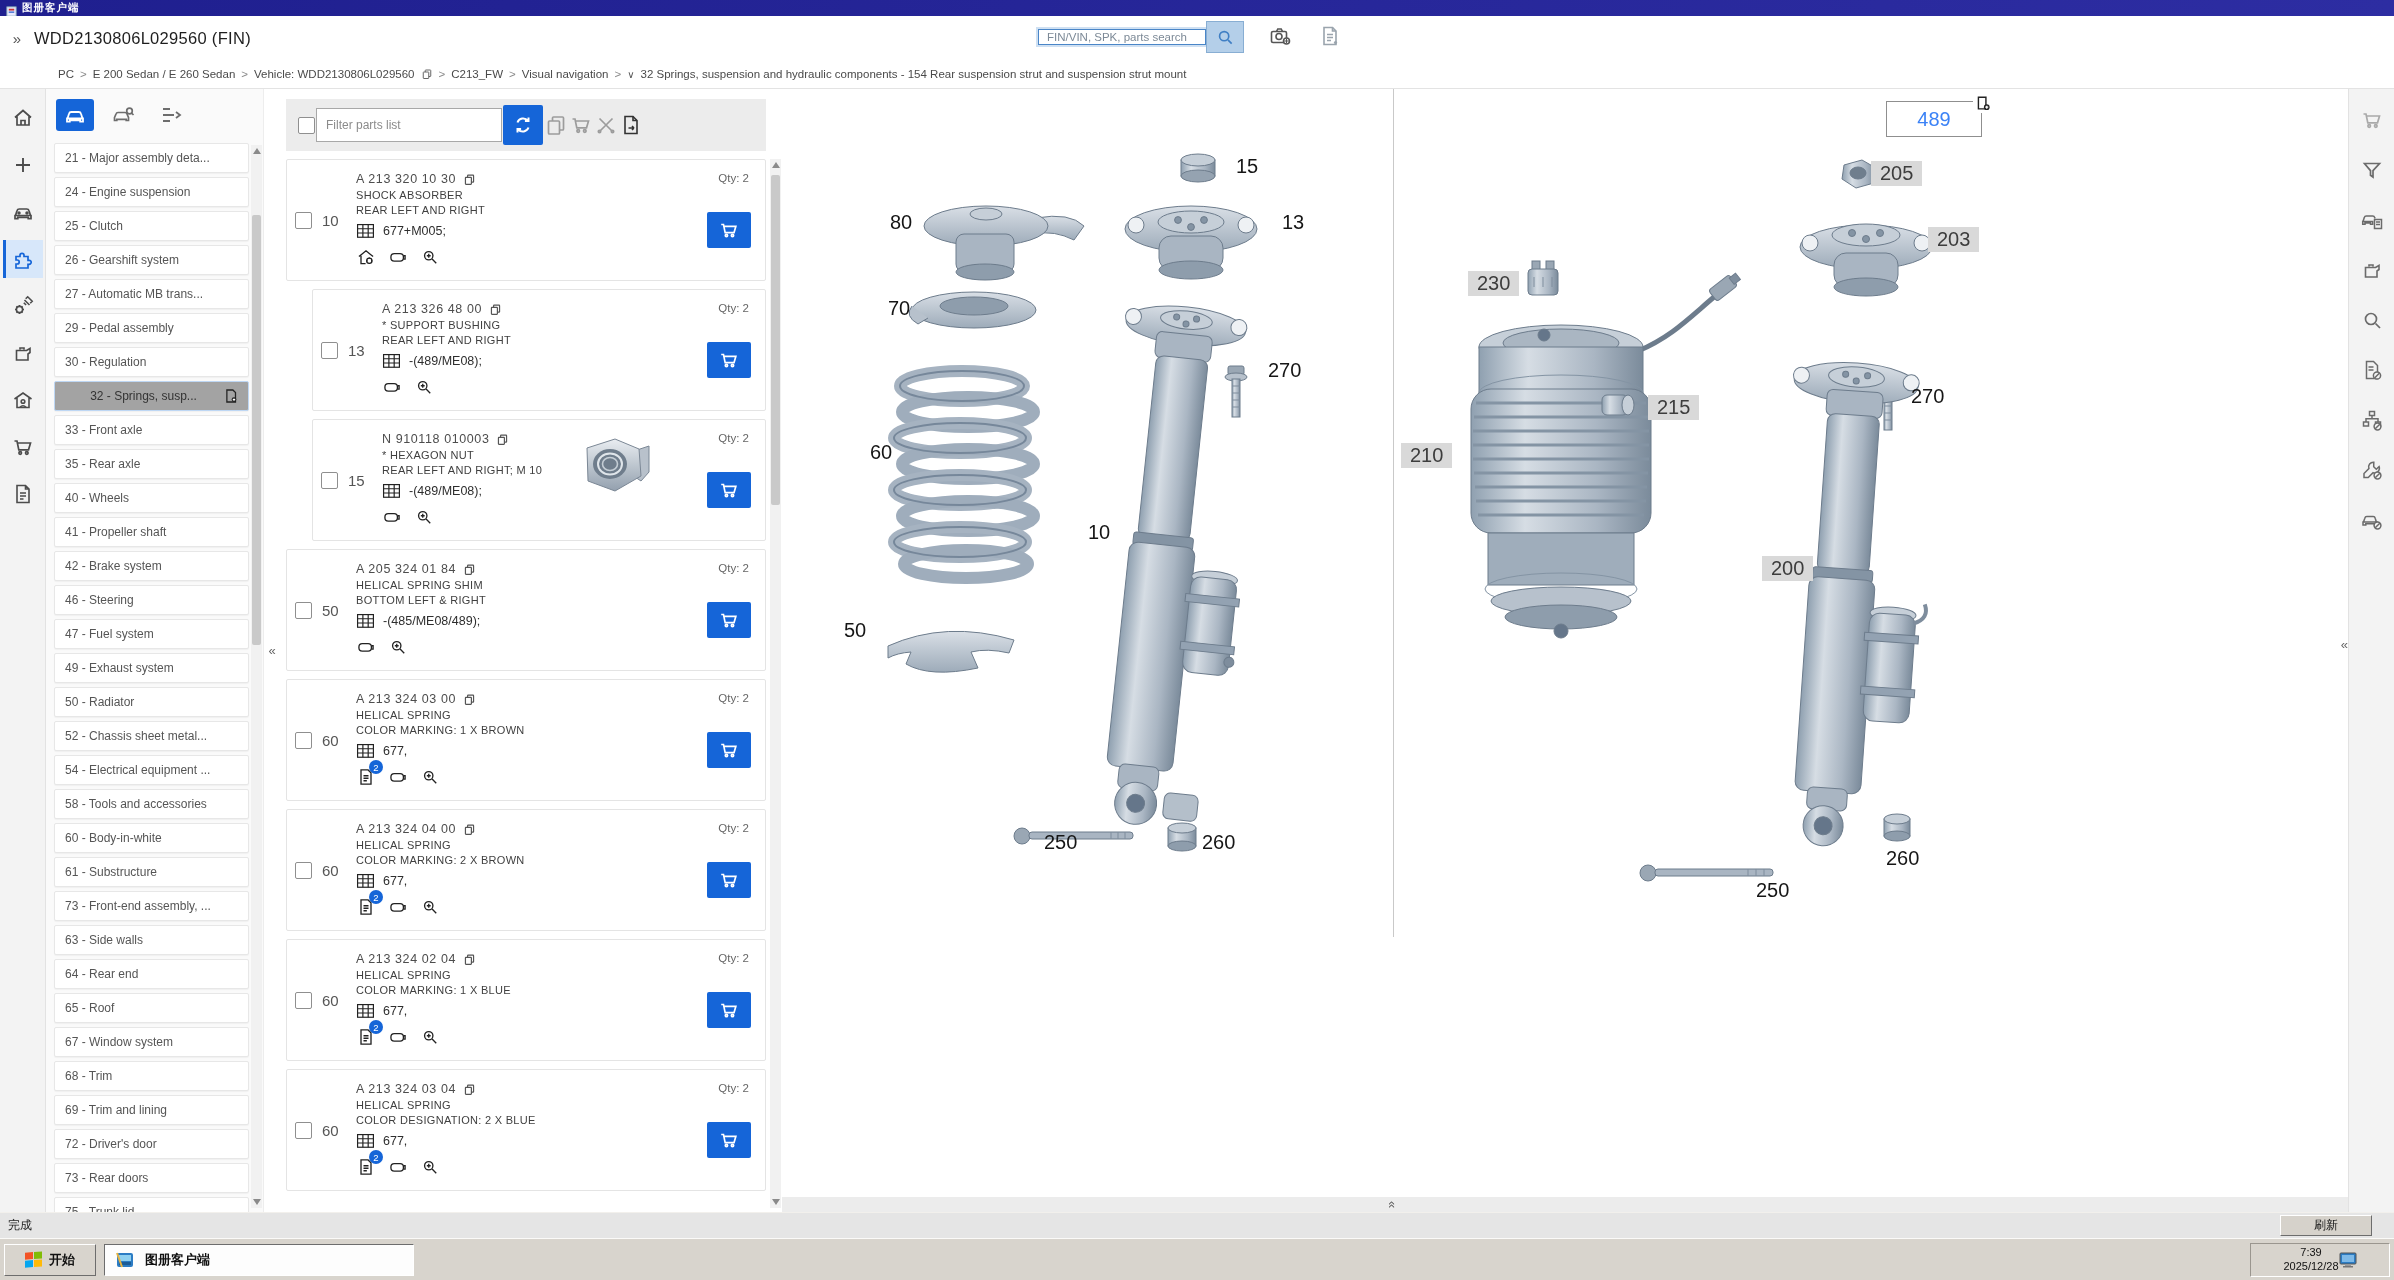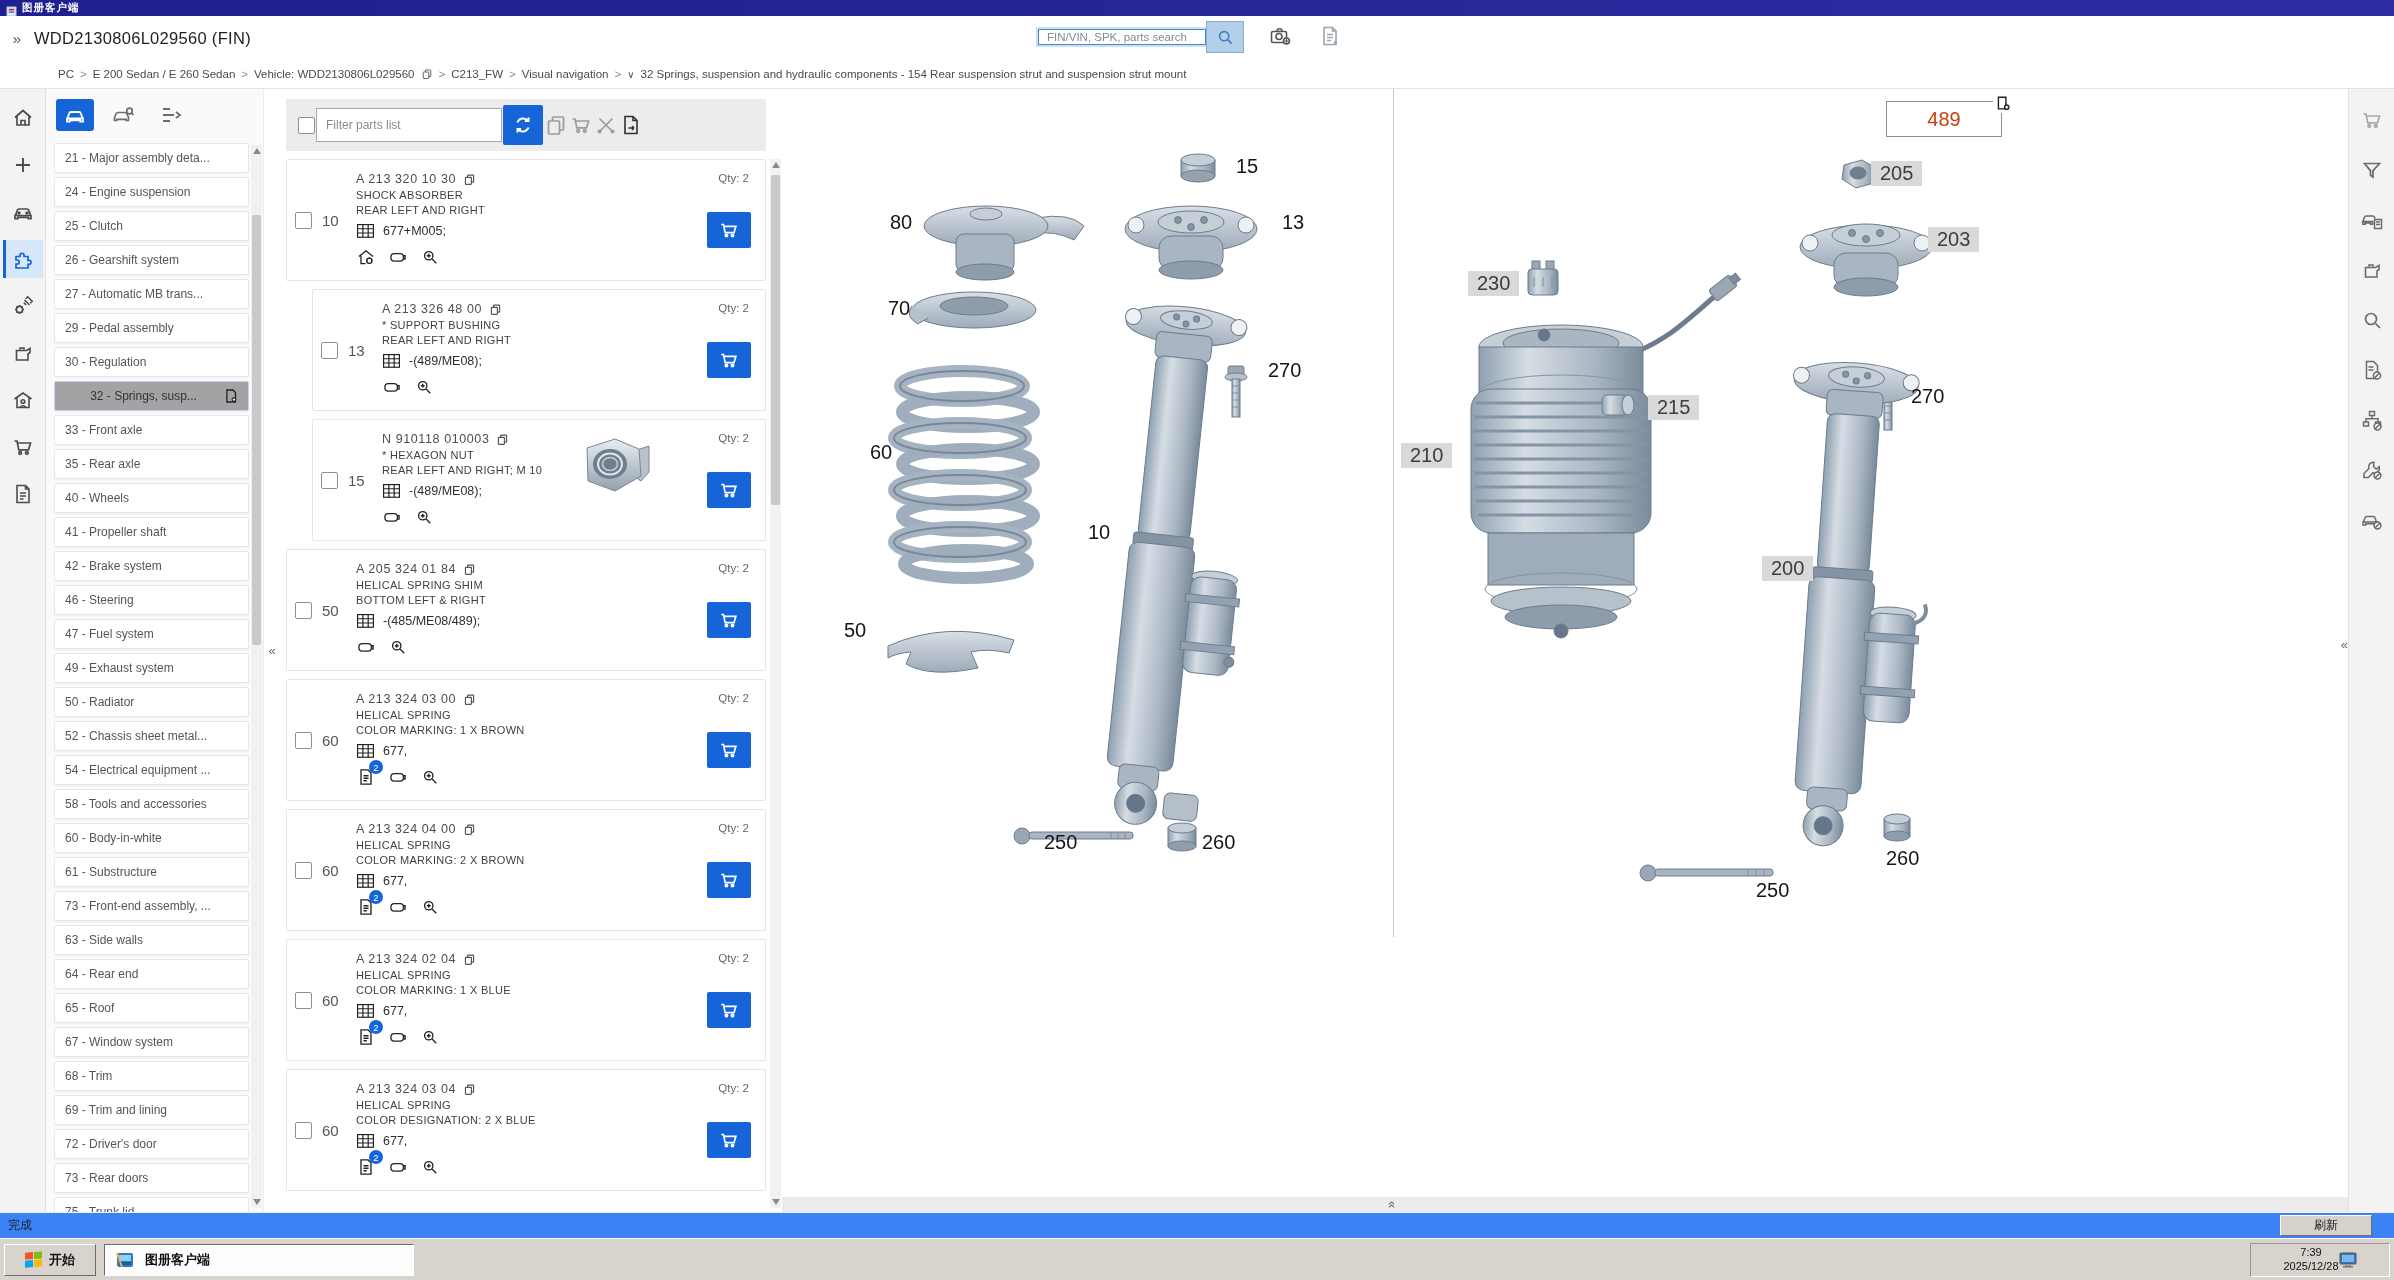--- a/index.html
+++ b/index.html
@@ -85,29 +85,29 @@
   .qty { position:absolute; right:16px; top:12px; font-size:11.5px; color:#666; }
   .cart-btn { position:absolute; right:14px; top:52px; width:44px; height:36px; background:#1565d8; border:none; border-radius:2px; display:flex; align-items:center; justify-content:center; cursor:pointer; color:#fff; }
   .cart-btn svg { width:22px; height:22px; }
   .thumb-img { position:absolute; right:108px; top:14px; width:90px; height:66px; }
 
   
   .diagram { flex:1; position:relative; background:#fff; overflow:hidden; }
   .dv-divider { position:absolute; left:611px; top:0; width:1px; height:848px; background:#c9c9c9; }
   .dlabel { position:absolute; font-size:20px; color:#161616; }
   .dlabel.hl { background:#d9d9d9; color:#3d3d3d; padding:1px 9px; }
-  .refbox { position:absolute; left:1104px; top:12px; width:116px; height:36px; border:1px solid #8f8f8f; display:flex; align-items:center; justify-content:center; font-size:20px; color:#c2410c; }
+  .refbox { position:absolute; left:1104px; top:12px; width:96px; height:36px; border:1px solid #8f8f8f; display:flex; align-items:center; justify-content:center; font-size:20px; color:#3b82f6; }
   .refbox .pp { position:absolute; right:-12px; top:-9px; width:20px; height:20px; color:#222; background:#fff; }
   .dbottom { position:absolute; left:0; right:0; bottom:0; height:15px; background:#ececec; }
   .dbottom .up { position:absolute; left:607px; top:0; transform:rotate(90deg); color:#555; font-size:13px; }
   .rr-handle { position:absolute; right:0px; top:548px; color:#666; font-size:13px; }
   .dsvg { position:absolute; }
 
   
-  .statusbar { height:26px; background:#3b82f6; border-top:1px solid #f2f0ec; display:flex; align-items:center; padding:0 8px; font-size:12px; color:#222; position:relative; }
+  .statusbar { height:26px; background:#e5e5e5; border-top:1px solid #f2f0ec; display:flex; align-items:center; padding:0 8px; font-size:12px; color:#222; position:relative; }
   .refresh-cls { position:absolute; right:22px; top:2px; width:92px; height:21px; background:#d6d2cb; border:1px solid; border-color:#fff #6d6d6d #6d6d6d #fff; font-size:12px; color:#111; cursor:pointer; }
   .taskbar { height:42px; background:#d8d4cd; border-top:1px solid #fbfaf8; display:flex; align-items:center; padding:0 4px; gap:8px; }
   .startbtn { width:92px; height:32px; background:#d8d4cd; border:1px solid; border-color:#fff #6d6d6d #6d6d6d #fff; display:flex; align-items:center; justify-content:center; gap:6px; font-size:13px; font-weight:bold; color:#111; cursor:pointer; }
   .taskbtn { width:310px; height:32px; background:#fdfdfd; border:1px solid; border-color:#6d6d6d #fff #fff #6d6d6d; display:flex; align-items:center; gap:10px; padding:0 10px; font-size:13px; font-weight:bold; color:#111; cursor:pointer; }
   .tray { margin-left:auto; width:140px; height:34px; border:1px solid; border-color:#9a968f #fff #fff #9a968f; display:flex; align-items:center; justify-content:center; background:#d8d4cd; }
   .tray .clk { font-size:11px; color:#111; text-align:center; line-height:1.25; }
   .winflag { width:18px; height:16px; display:grid; grid-template-columns:8px 8px; grid-template-rows:7px 7px; gap:1px; transform:skewY(-4deg); }
   .winflag i { display:block; }
 </style>
 </head>

